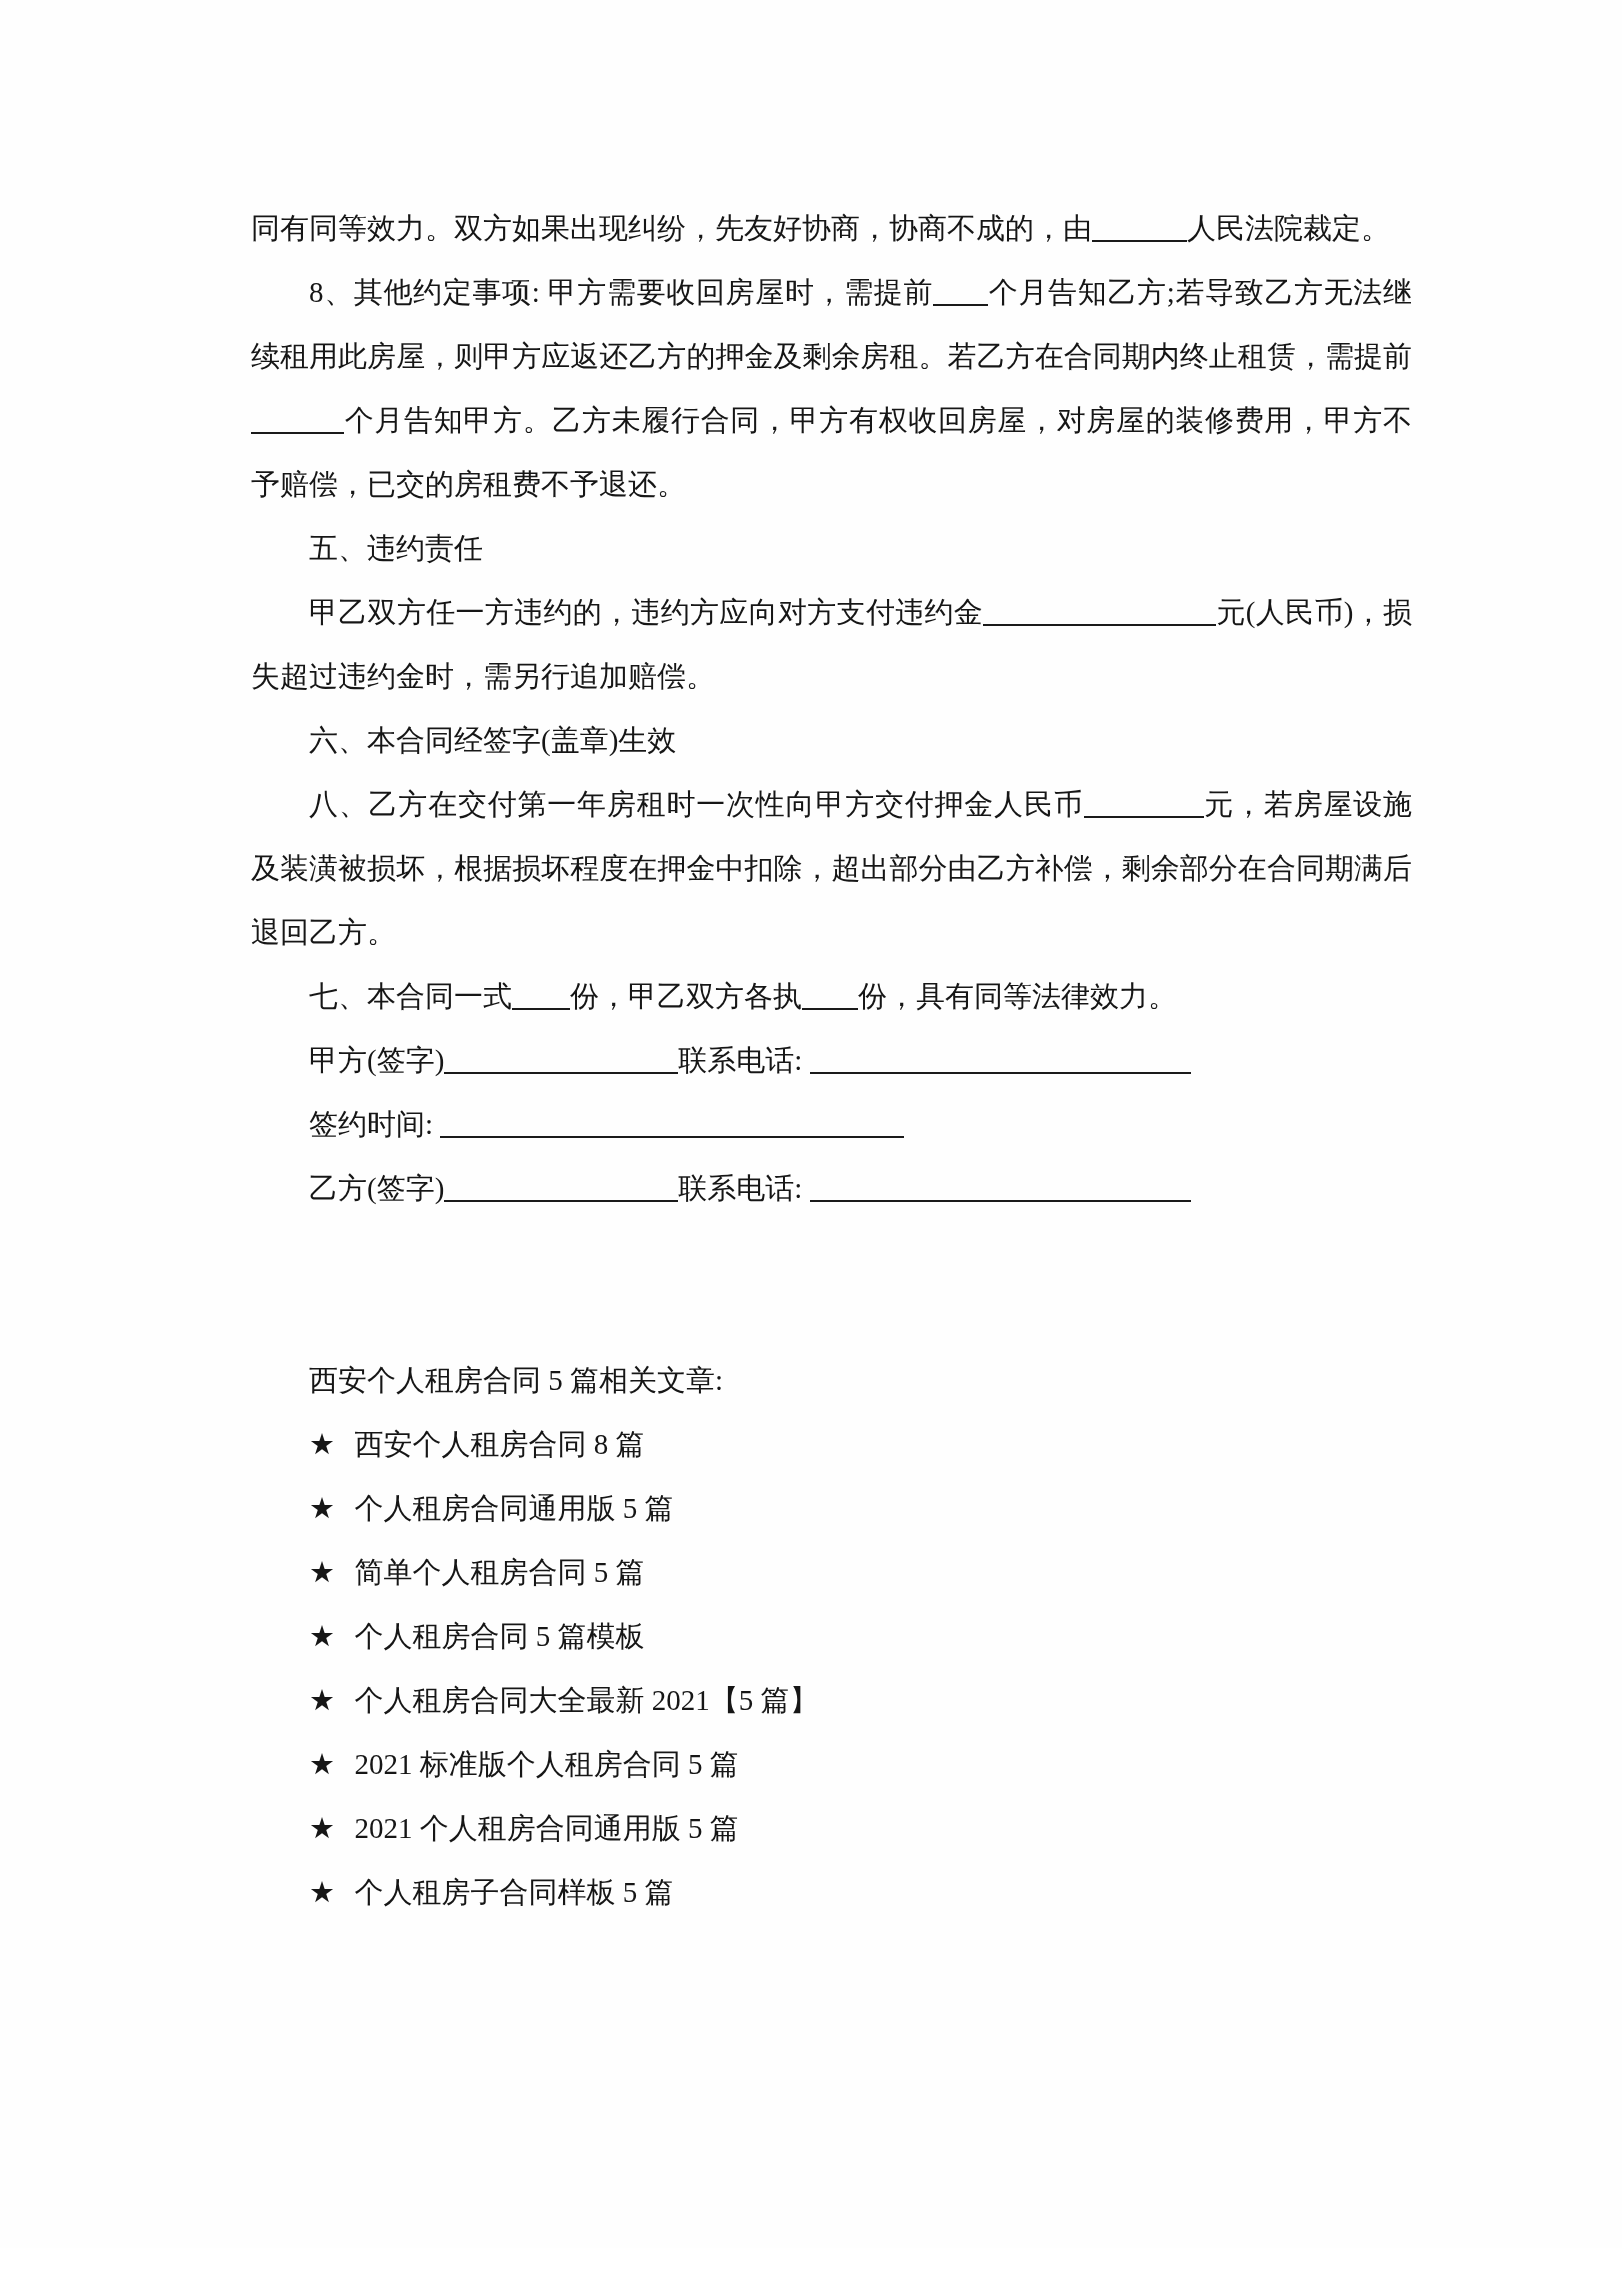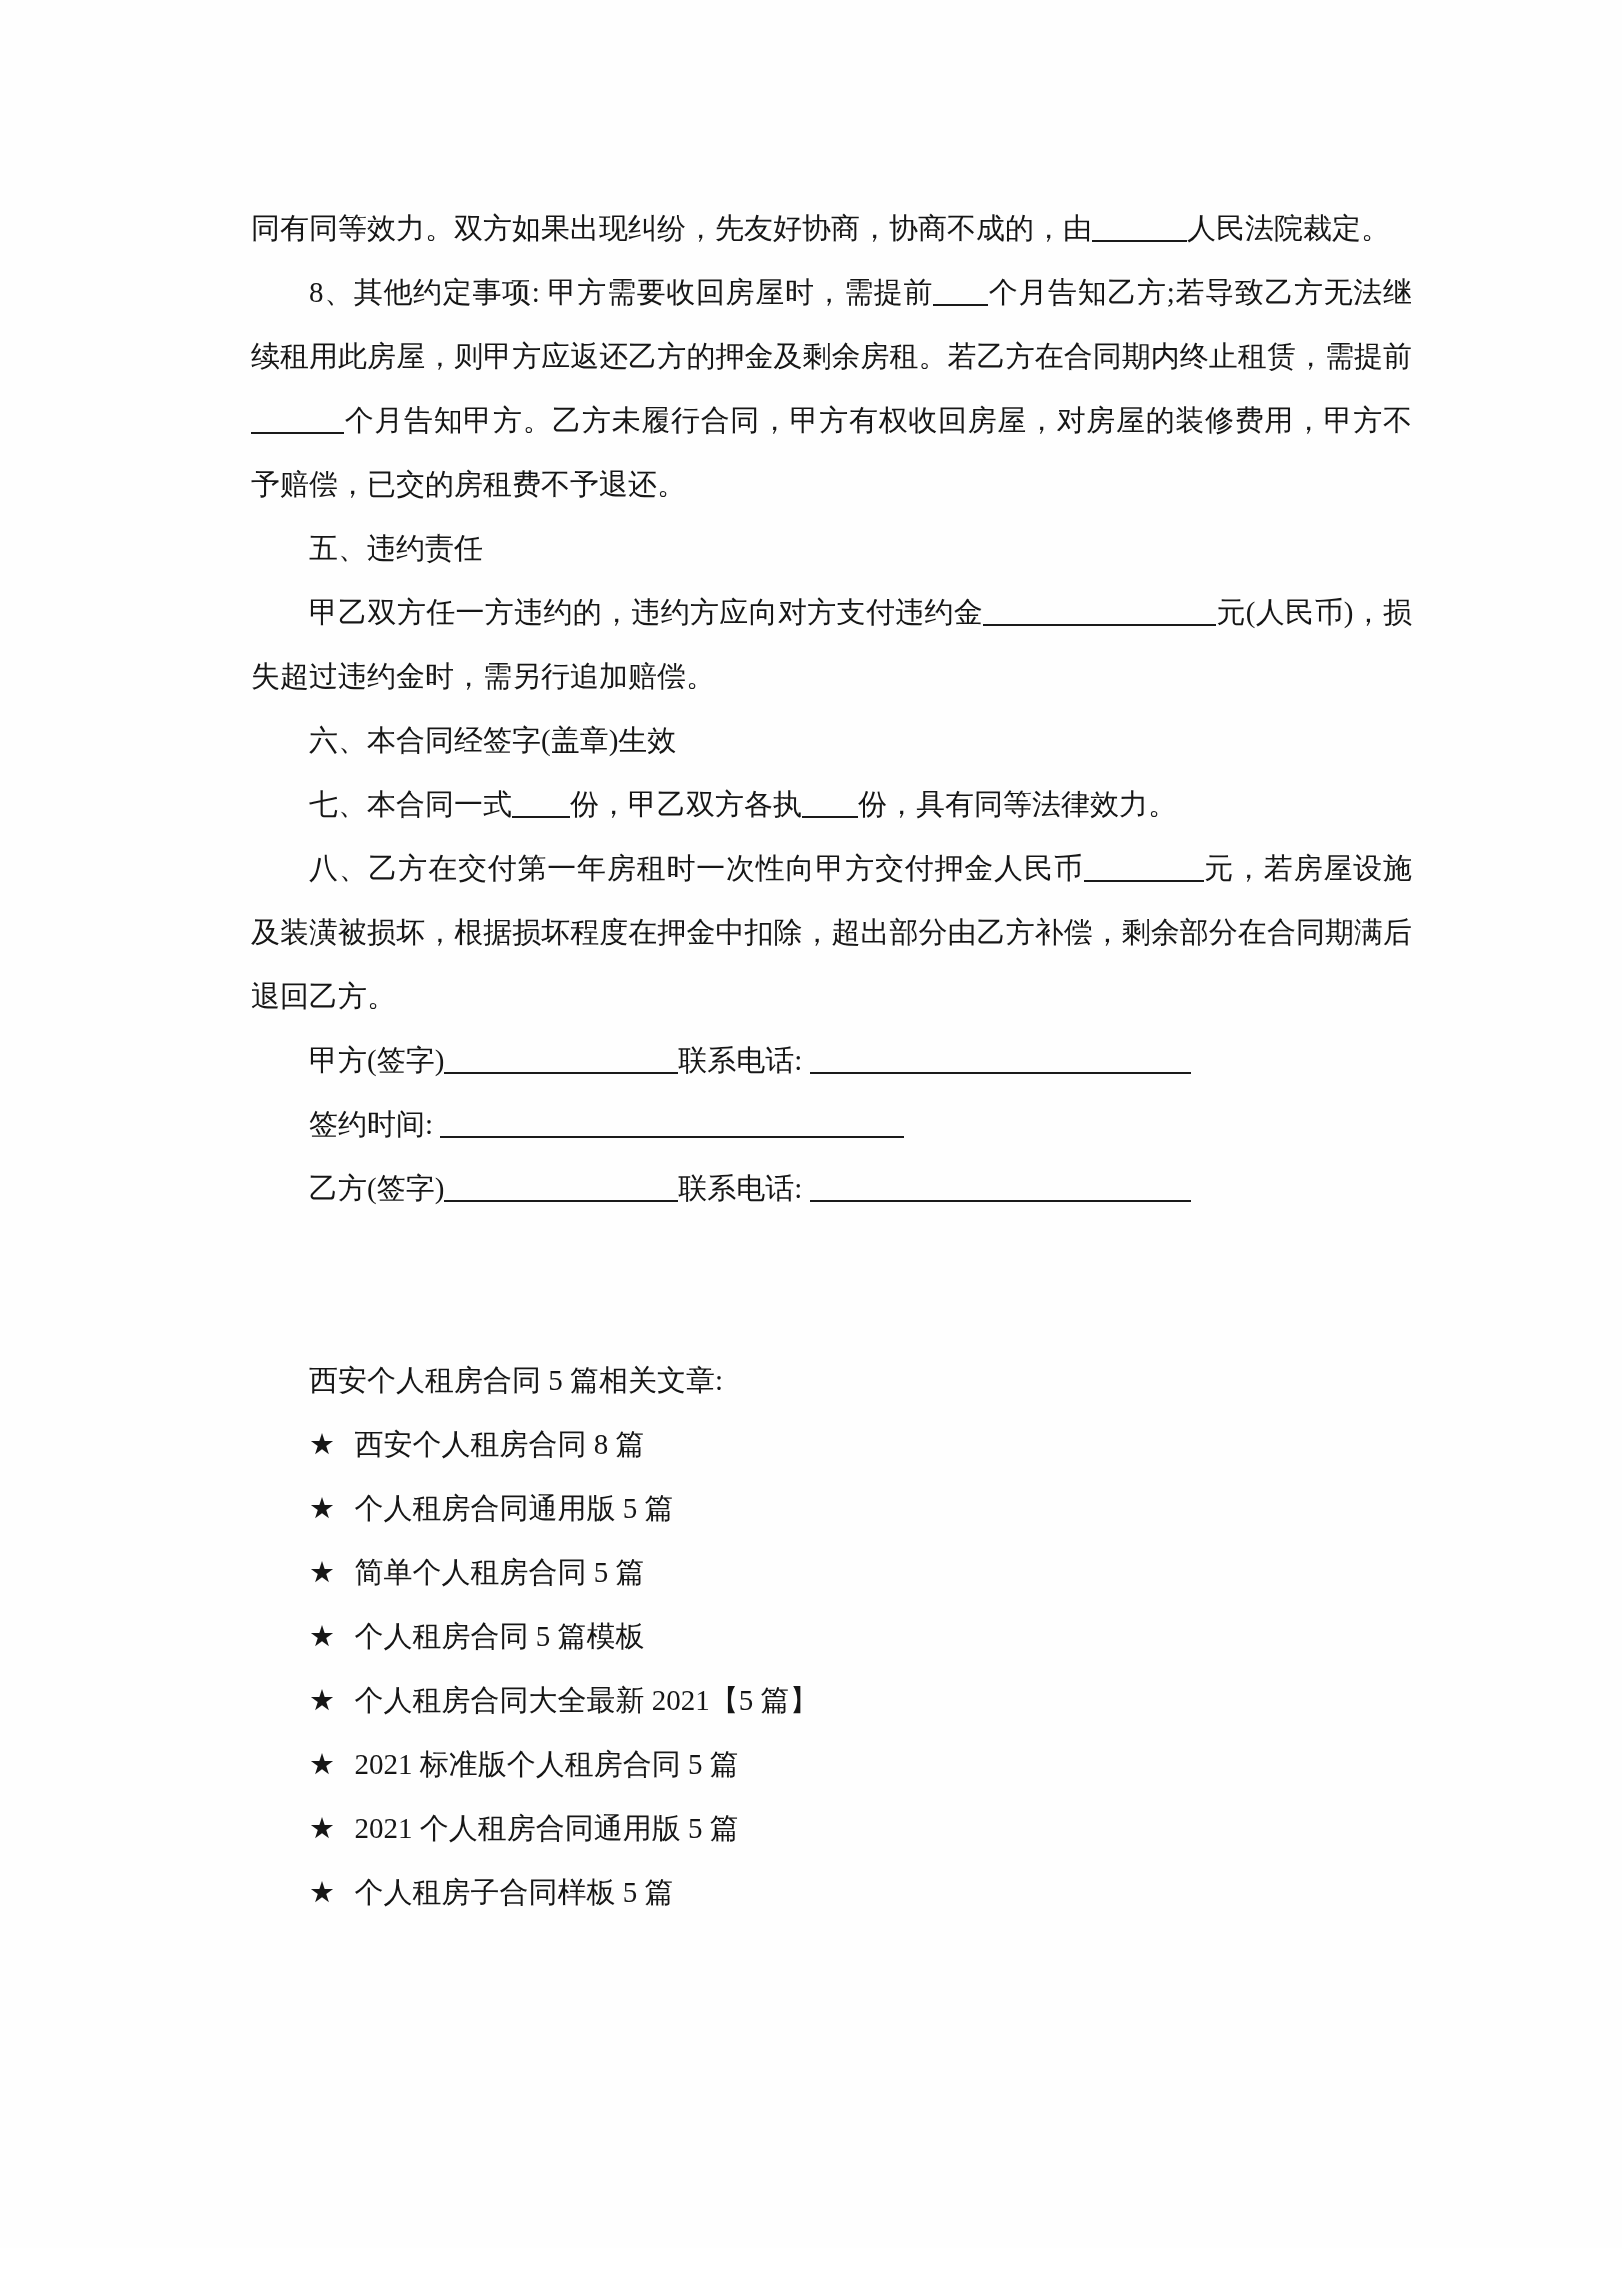--- a/index.html
+++ b/index.html
@@ -63,22 +63,22 @@
 <body>
 
 <div class="page">
   <div class="doc">
     <div id="contract-body">
         <p class="para"><span>同有同等效力。双方如果出现纠纷，先友好协商，协商不成的，由</span><span class="blank" style="width: 95px;"></span><span>人民法院裁定。</span></p>
         <p class="para indent"><span>8、其他约定事项: 甲方需要收回房屋时，需提前</span><span class="blank" style="width: 55px;"></span><span>个月告知乙方;若导致乙方无法继续租用此房屋，则甲方应返还乙方的押金及剩余房租。若乙方在合同期内终止租赁，需提前</span><span class="blank" style="width: 93px;"></span><span>个月告知甲方。乙方未履行合同，甲方有权收回房屋，对房屋的装修费用，甲方不予赔偿，已交的房租费不予退还。</span></p>
         <p class="para indent"><span>五、违约责任</span></p>
         <p class="para indent"><span>甲乙双方任一方违约的，违约方应向对方支付违约金</span><span class="blank" style="width: 233px;"></span><span>元(人民币)，损失超过违约金时，需另行追加赔偿。</span></p>
         <p class="para indent"><span>六、本合同经签字(盖章)生效</span></p>
+        <p class="para indent"><span>八、乙方在交付第一年房租时一次性向甲方交付押金人民币</span><span class="blank" style="width: 120px;"></span><span>元，若房屋设施及装潢被损坏，根据损坏程度在押金中扣除，超出部分由乙方补偿，剩余部分在合同期满后退回乙方。</span></p>
         <p class="para indent"><span>七、本合同一式</span><span class="blank" style="width: 58px;"></span><span>份，甲乙双方各执</span><span class="blank" style="width: 56px;"></span><span>份，具有同等法律效力。</span></p>
-        <p class="para indent"><span>八、乙方在交付第一年房租时一次性向甲方交付押金人民币</span><span class="blank" style="width: 120px;"></span><span>元，若房屋设施及装潢被损坏，根据损坏程度在押金中扣除，超出部分由乙方补偿，剩余部分在合同期满后退回乙方。</span></p>
         <p class="para indent"><span>甲方(签字)</span><span class="blank" style="width: 234px;"></span><span>联系电话: </span><span class="blank" style="width: 381px;"></span></p>
         <p class="para indent"><span>签约时间: </span><span class="blank" style="width: 464px;"></span></p>
         <p class="para indent"><span>乙方(签字)</span><span class="blank" style="width: 234px;"></span><span>联系电话: </span><span class="blank" style="width: 381px;"></span></p>
       </div>
     <div class="related">
       <p class="related-heading">西安个人租房合同 5 篇相关文章:</p>
       <div id="related-list">
           <div class="li"><span class="star">★</span><span class="li-label">西安个人租房合同 8 篇</span></div>
           <div class="li"><span class="star">★</span><span class="li-label">个人租房合同通用版 5 篇</span></div>
           <div class="li"><span class="star">★</span><span class="li-label">简单个人租房合同 5 篇</span></div>

